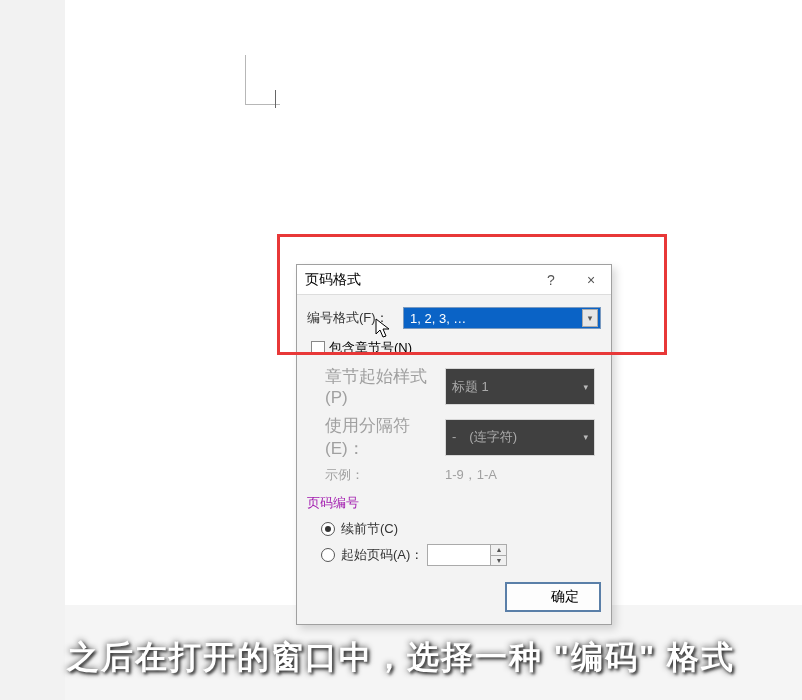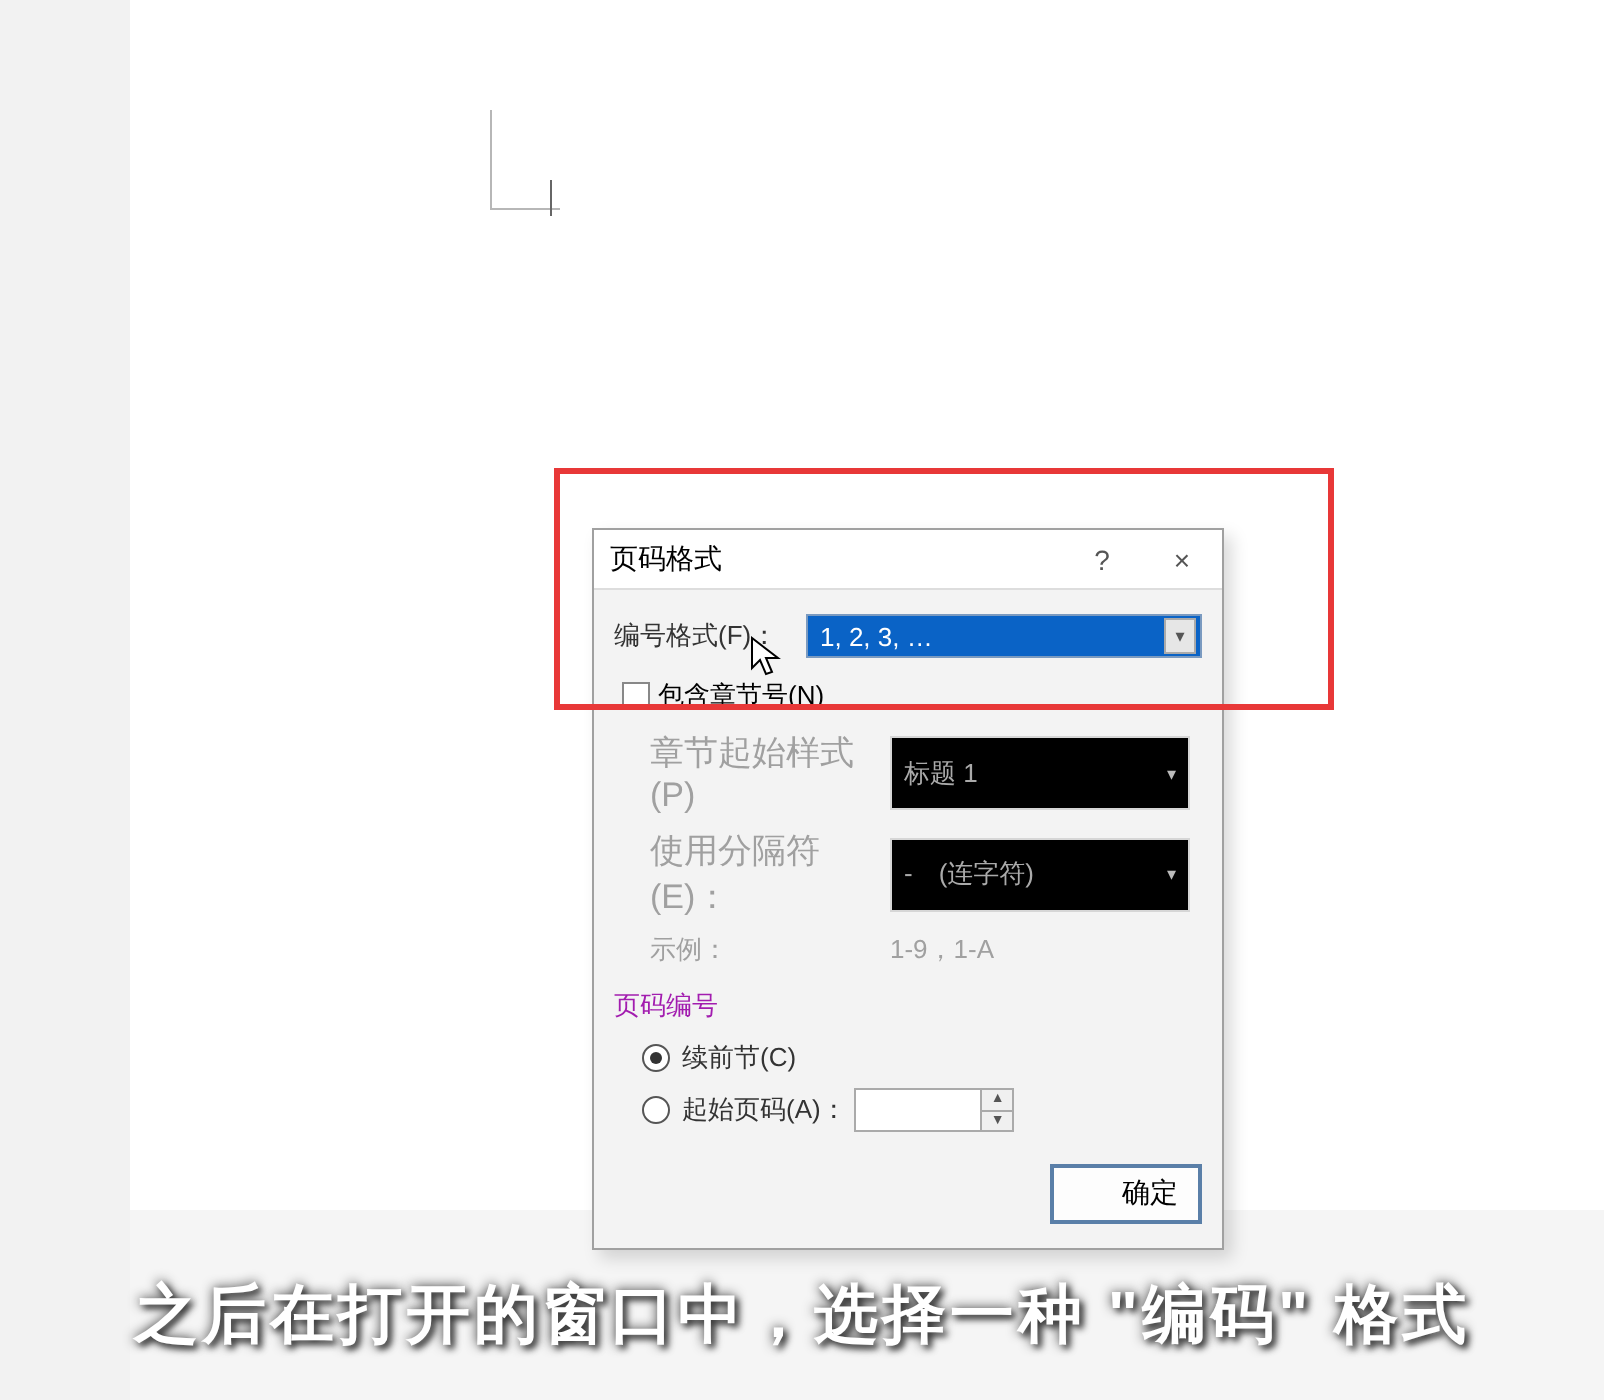--- a/index.html
+++ b/index.html
@@ -149,21 +149,21 @@
       margin-bottom: 6px;
     }
     .indent-label {
       width: 120px;
       font-size: 17px;
     }
     .disabled-select {
       width: 150px;
       height: 37px;
       border: 1px solid #d6d6d6;
-      background: #000000;
+      background: #404040;
       color: #aaa;
       padding: 0 6px;
       font-size: 13px;
       display: flex;
       align-items: center;
       justify-content: space-between;
     }
     .disabled-select .chev2 {
       color: #bbb;
       font-size: 9px;
@@ -236,21 +236,21 @@
       cursor: pointer;
     }
     .spin-btn + .spin-btn { border-top: 1px solid #aaa; }
     .button-row {
       display: flex;
       justify-content: flex-end;
       gap: 14px;
       margin-top: 16px;
     }
     .dlg-button {
-      width: 76px;
+      width: 96px;
       height: 30px;
       border: 1px solid #aaa;
       background: #fdfdfd;
       font-size: 14px;
       display: flex;
       align-items: center;
       justify-content: center;
       cursor: pointer;
       padding-left: 24px;
     }

